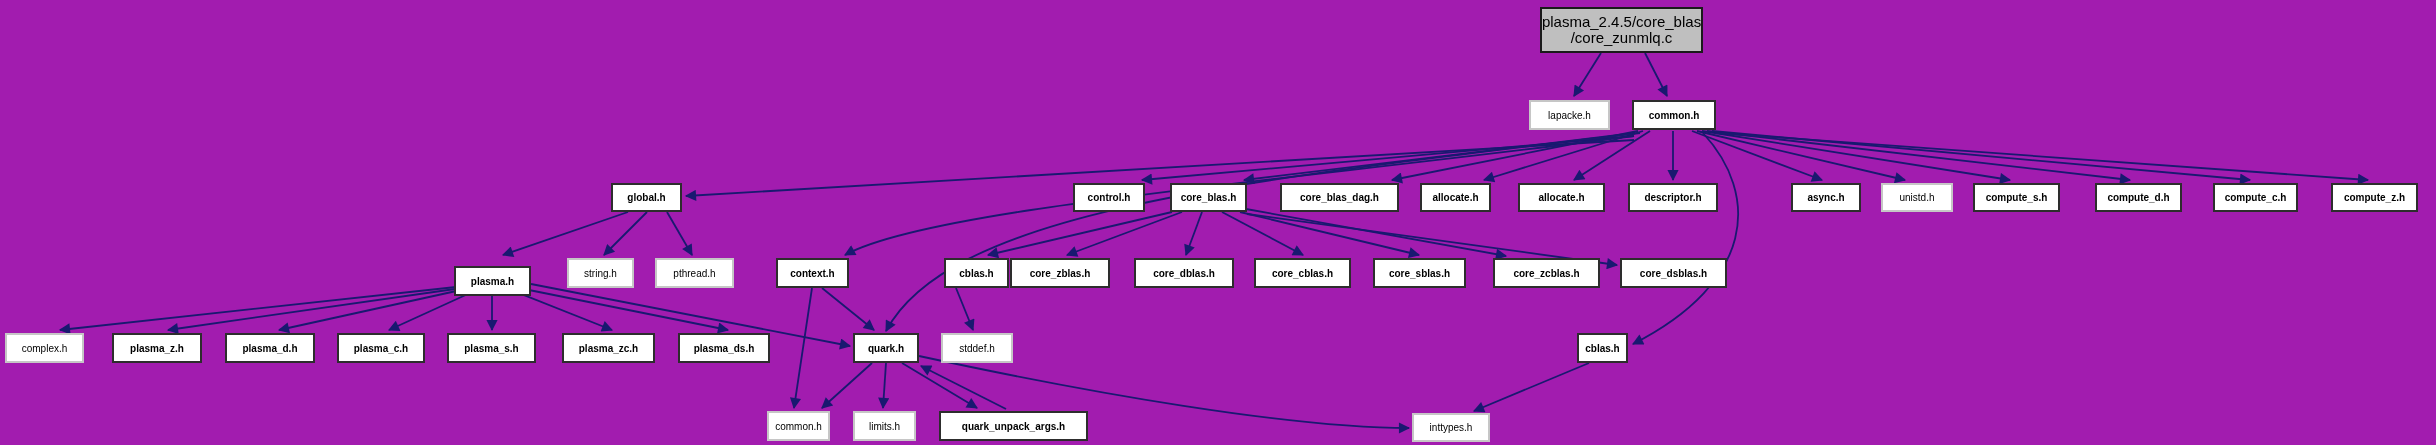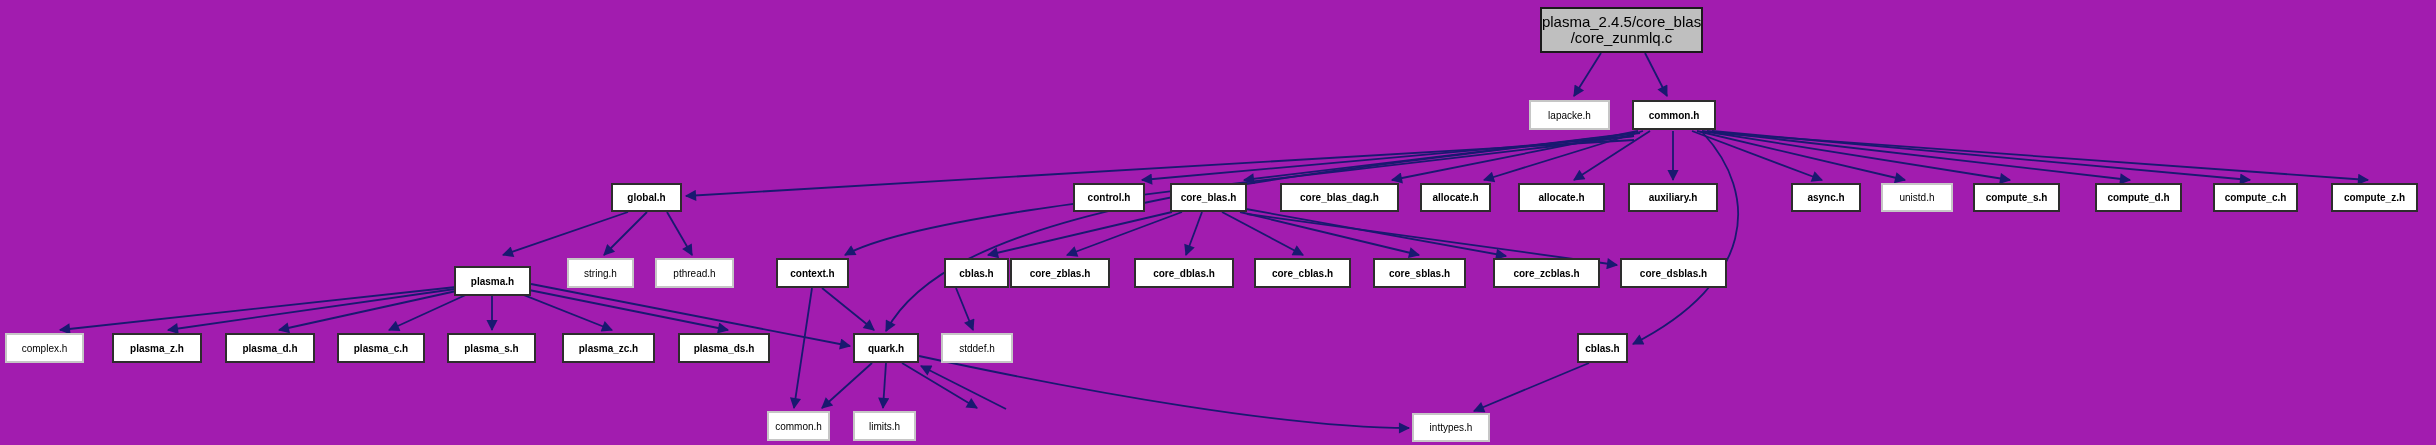--- a/index.html
+++ b/index.html
@@ -98,21 +98,21 @@
 
   <div class="node ext" style="left:1529px;top:100px;width:81px;height:30px">lapacke.h</div>
   <div class="node int" style="left:1632px;top:100px;width:84px;height:30px">common.h</div>
 
   <div class="node int" style="left:611px;top:183px;width:71px;height:29px">global.h</div>
   <div class="node int" style="left:1073px;top:183px;width:72px;height:29px">control.h</div>
   <div class="node int" style="left:1170px;top:183px;width:77px;height:29px">core_blas.h</div>
   <div class="node int" style="left:1280px;top:183px;width:119px;height:29px">core_blas_dag.h</div>
   <div class="node int" style="left:1420px;top:183px;width:71px;height:29px">allocate.h</div>
   <div class="node int" style="left:1518px;top:183px;width:87px;height:29px">allocate.h</div>
-  <div class="node int" style="left:1628px;top:183px;width:90px;height:29px">auxiliary.h</div>
+  <div class="node int" style="left:1628px;top:183px;width:90px;height:29px">descriptor.h</div>
   <div class="node int" style="left:1791px;top:183px;width:70px;height:29px">async.h</div>
   <div class="node ext" style="left:1881px;top:183px;width:72px;height:29px">unistd.h</div>
   <div class="node int" style="left:1973px;top:183px;width:87px;height:29px">compute_s.h</div>
   <div class="node int" style="left:2095px;top:183px;width:87px;height:29px">compute_d.h</div>
   <div class="node int" style="left:2213px;top:183px;width:85px;height:29px">compute_c.h</div>
   <div class="node int" style="left:2331px;top:183px;width:87px;height:29px">compute_z.h</div>
 
   <div class="node int" style="left:454px;top:266px;width:77px;height:30px">plasma.h</div>
   <div class="node ext" style="left:567px;top:258px;width:67px;height:30px">string.h</div>
   <div class="node ext" style="left:655px;top:258px;width:79px;height:30px">pthread.h</div>
@@ -131,15 +131,16 @@
   <div class="node int" style="left:337px;top:333px;width:88px;height:30px">plasma_c.h</div>
   <div class="node int" style="left:447px;top:333px;width:89px;height:30px">plasma_s.h</div>
   <div class="node int" style="left:562px;top:333px;width:93px;height:30px">plasma_zc.h</div>
   <div class="node int" style="left:678px;top:333px;width:92px;height:30px">plasma_ds.h</div>
   <div class="node int" style="left:853px;top:333px;width:66px;height:30px">quark.h</div>
   <div class="node ext" style="left:941px;top:333px;width:72px;height:30px">stddef.h</div>
   <div class="node int" style="left:1577px;top:333px;width:51px;height:30px">cblas.h</div>
 
   <div class="node ext" style="left:767px;top:411px;width:63px;height:30px">common.h</div>
   <div class="node ext" style="left:853px;top:411px;width:63px;height:30px">limits.h</div>
+  <div class="node int" style="left:939px;top:411px;width:149px;height:30px">quark_unpack_args.h</div>
   <div class="node ext" style="left:1412px;top:413px;width:78px;height:29px">inttypes.h</div>
 
 </div>
 
 </body></html>

